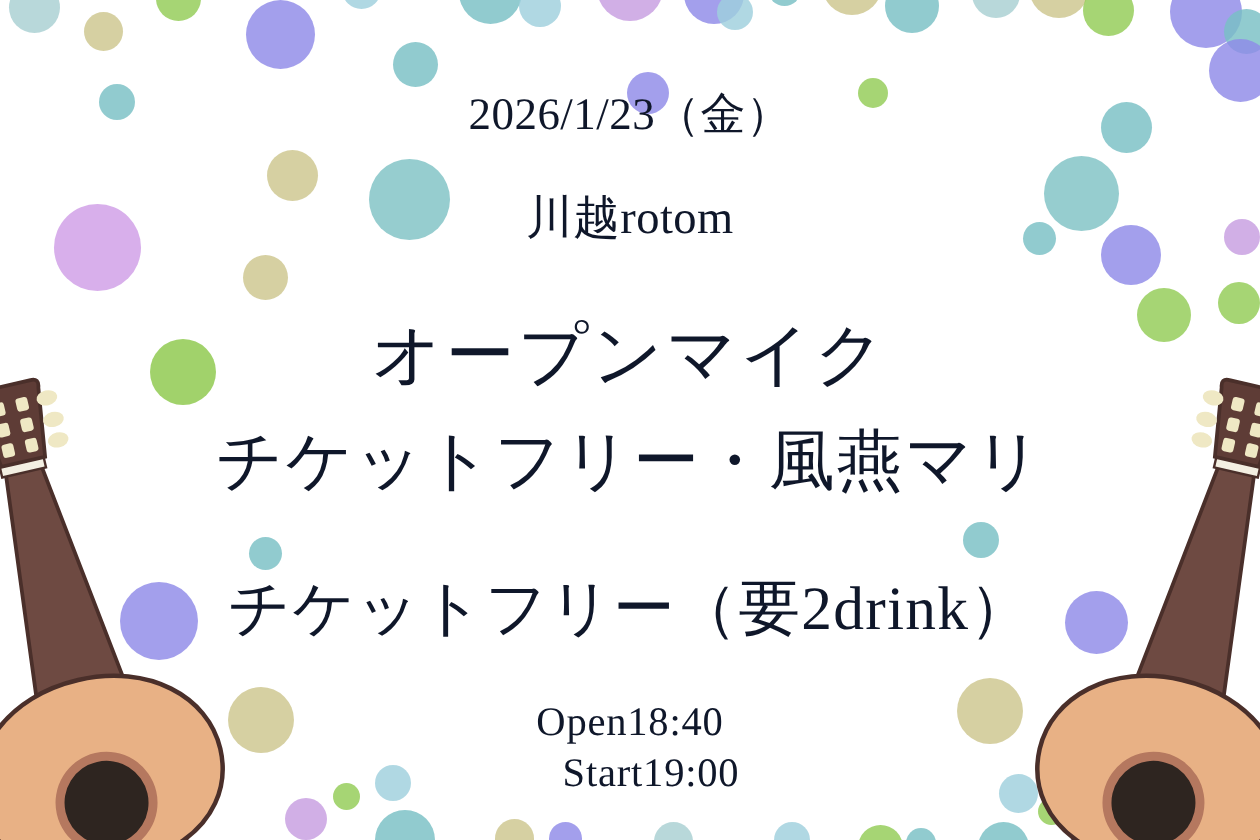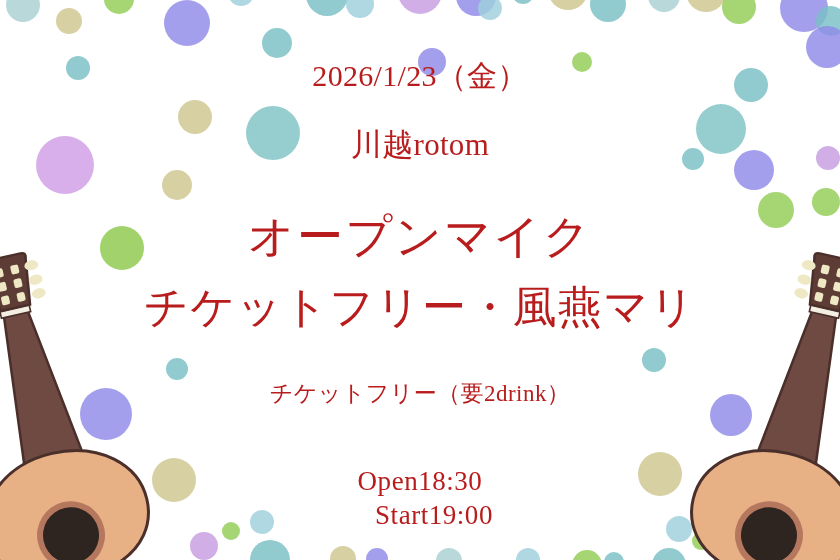--- a/index.html
+++ b/index.html
@@ -42,21 +42,21 @@
   
   #text-layer {
     position: absolute;
     inset: 0;
     z-index: 5;
   }
   .line {
     position: absolute;
     width: 100%;
     text-align: center;
-    color: #b91c1c;
+    color: #0f172a;
     white-space: nowrap;
     letter-spacing: .01em;
   }
 
   #row-top {
     top: 56px;
     display: flex;
     justify-content: center;
     align-items: baseline;
     gap: 66px;
@@ -73,21 +73,21 @@
     font-size: 46px;
     letter-spacing: .05em;
   }
   #line-guest {
     top: 278px;
     font-size: 44px;
     letter-spacing: .03em;
   }
   #line-ticket {
     top: 378px;
-    font-size: 23px;
+    font-size: 41px;
     letter-spacing: .02em;
   }
   #line-open {
     top: 466px;
     font-size: 27px;
     letter-spacing: .02em;
   }
   #line-start {
     top: 500px;
     font-size: 27px;
@@ -254,17 +254,17 @@
   <div id="text-layer">
 
     <div class="line" id="row-top">
       <span>2026/1/23（金）</span>
     </div>
 
     <div class="line" id="line-venue">川越rotom</div>
     <div class="line" id="line-title">オープンマイク</div>
     <div class="line" id="line-guest">チケットフリー・風燕マリ</div>
     <div class="line" id="line-ticket">チケットフリー（要2drink）</div>
-    <div class="line" id="line-open">Open18:30</div>
+    <div class="line" id="line-open">Open18:40</div>
     <div class="line" id="line-start">Start19:00</div>
 
   </div>
 </div>
 
 </body></html>

